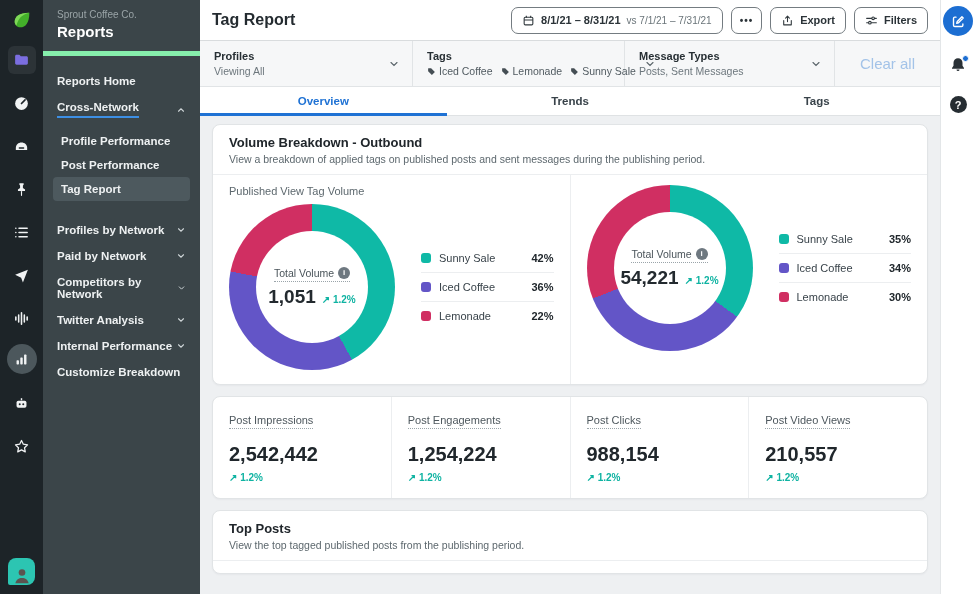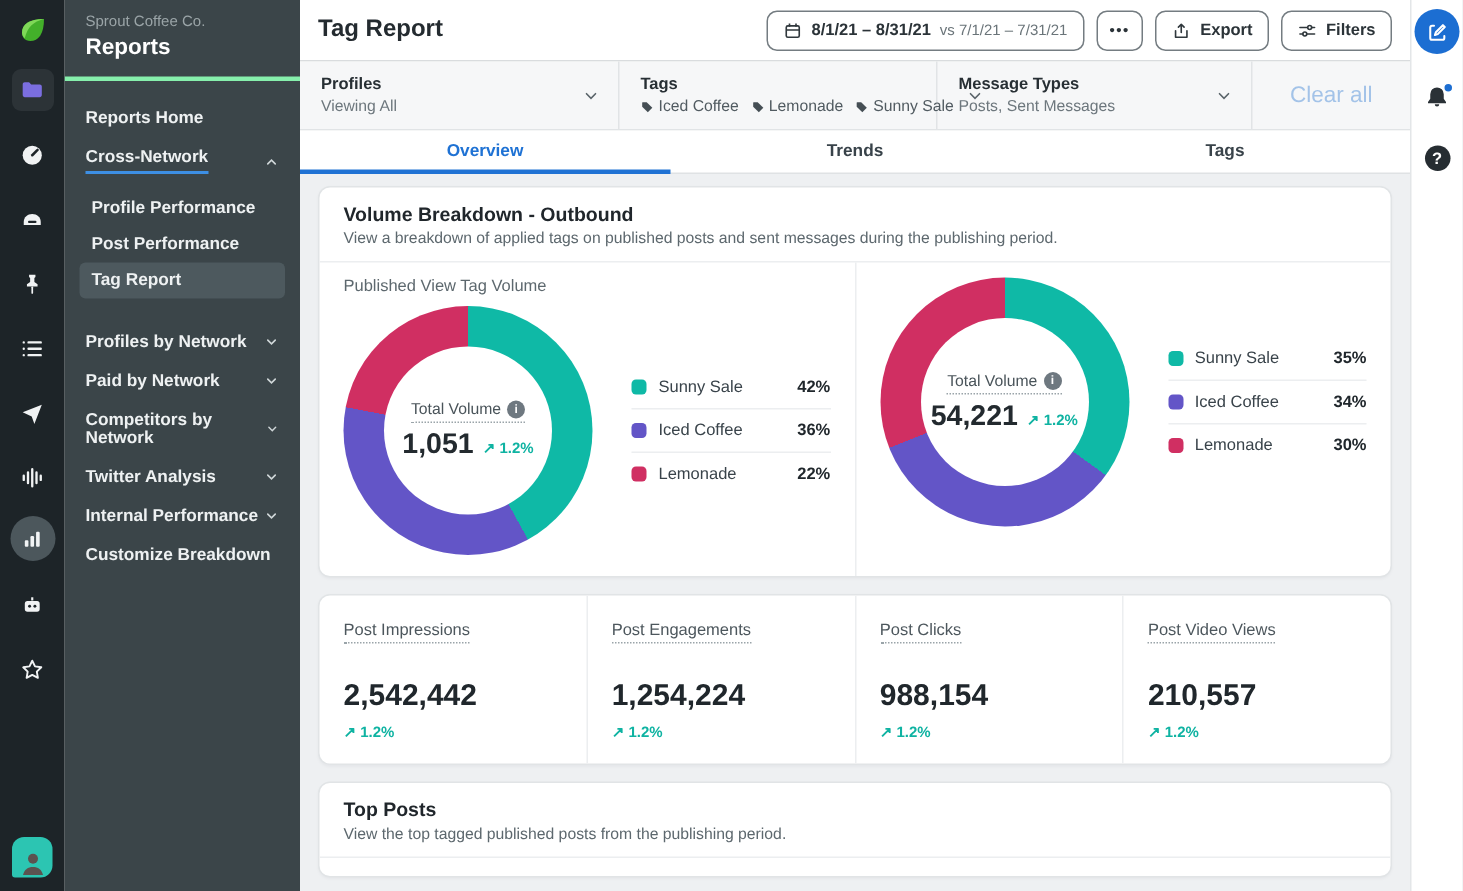--- a/index.html
+++ b/index.html
@@ -15,21 +15,21 @@
              margin-top:15px; border-radius:6px; cursor:pointer; }
   .rail-ic svg { width:17px; height:17px; }
   .rail-ic.active-sq { background:#2c3337; }
   .rail-ic.active-circle { background:#4c575c; border-radius:50%; width:30px; height:30px; margin-top:12px; }
   .rail-avatar { position:absolute; bottom:9px; width:27px; height:27px; background:#2cc5b2;
                  border-radius:8px 8px 8px 2px; display:flex; align-items:flex-end; justify-content:center; overflow:hidden; }
   .rail-avatar svg { width:20px; height:20px; }
 
   
   .sidenav { width:157px; background:#3b4549; color:#eef1f2; flex-shrink:0; }
-  .sidenav-head { padding:9px 14px 11px; border-bottom:3px solid #86efac; }
+  .sidenav-head { padding:9px 14px 11px; border-bottom:5px solid #86efac; }
   .sidenav-account { font-size:10px; color:#9aa4a7; margin-bottom:3px; }
   .sidenav-section { font-size:15px; font-weight:bold; color:#ffffff; }
   .sidenav-body { padding:12px 10px 0; }
   .nav-row { display:flex; align-items:center; justify-content:space-between; padding:7px 4px;
              font-size:11.5px; font-weight:bold; color:#eef1f2; cursor:pointer; border-radius:4px; }
   .nav-row .chev { width:10px; height:10px; }
   .cross-underline { border-bottom:2px solid #3d8fe4; padding-bottom:3px; }
   .nav-sub { margin:4px 0 10px; }
   .nav-sub .nav-row { font-weight:bold; padding:6px 8px; }
   .nav-sub .nav-row.selected { background:#4d595e; }
@@ -99,21 +99,21 @@
   .legend-row + .legend-row { border-top:1px solid #eceef0; }
   .swatch { width:10px; height:10px; border-radius:3px; flex-shrink:0; }
   .legend-name { font-size:11px; color:#39434a; margin-left:8px; }
   .legend-pct { margin-left:auto; font-size:11px; font-weight:bold; color:#20272c; }
 
   
   .metrics-row { display:flex; }
   .metric { flex:1; padding:13px 16px 15px; }
   .metric + .metric { border-left:1px solid #eceef0; }
   .metric-label { font-size:11px; color:#4d575d; border-bottom:1px dotted #9aa4a9;
-                  display:inline-block; padding-bottom:2px; margin-bottom:24px; }
+                  display:inline-block; padding-bottom:2px; margin-bottom:14px; }
   .metric-value-row { display:flex; align-items:baseline; gap:6px;flex-direction:column; }
   .metric-value { font-size:20px; font-weight:bold; color:#20272c; }
 
   .topposts-body { height:12px; }
 
   
   .utilrail { width:35px; background:#ffffff; border-left:1px solid #e3e6e8; flex-shrink:0;
               display:flex; flex-direction:column; align-items:center; }
   .compose-btn { width:30px; height:30px; border-radius:50%; background:#1c6ed2; margin-top:6px;
                  display:flex; align-items:center; justify-content:center; cursor:pointer; }

